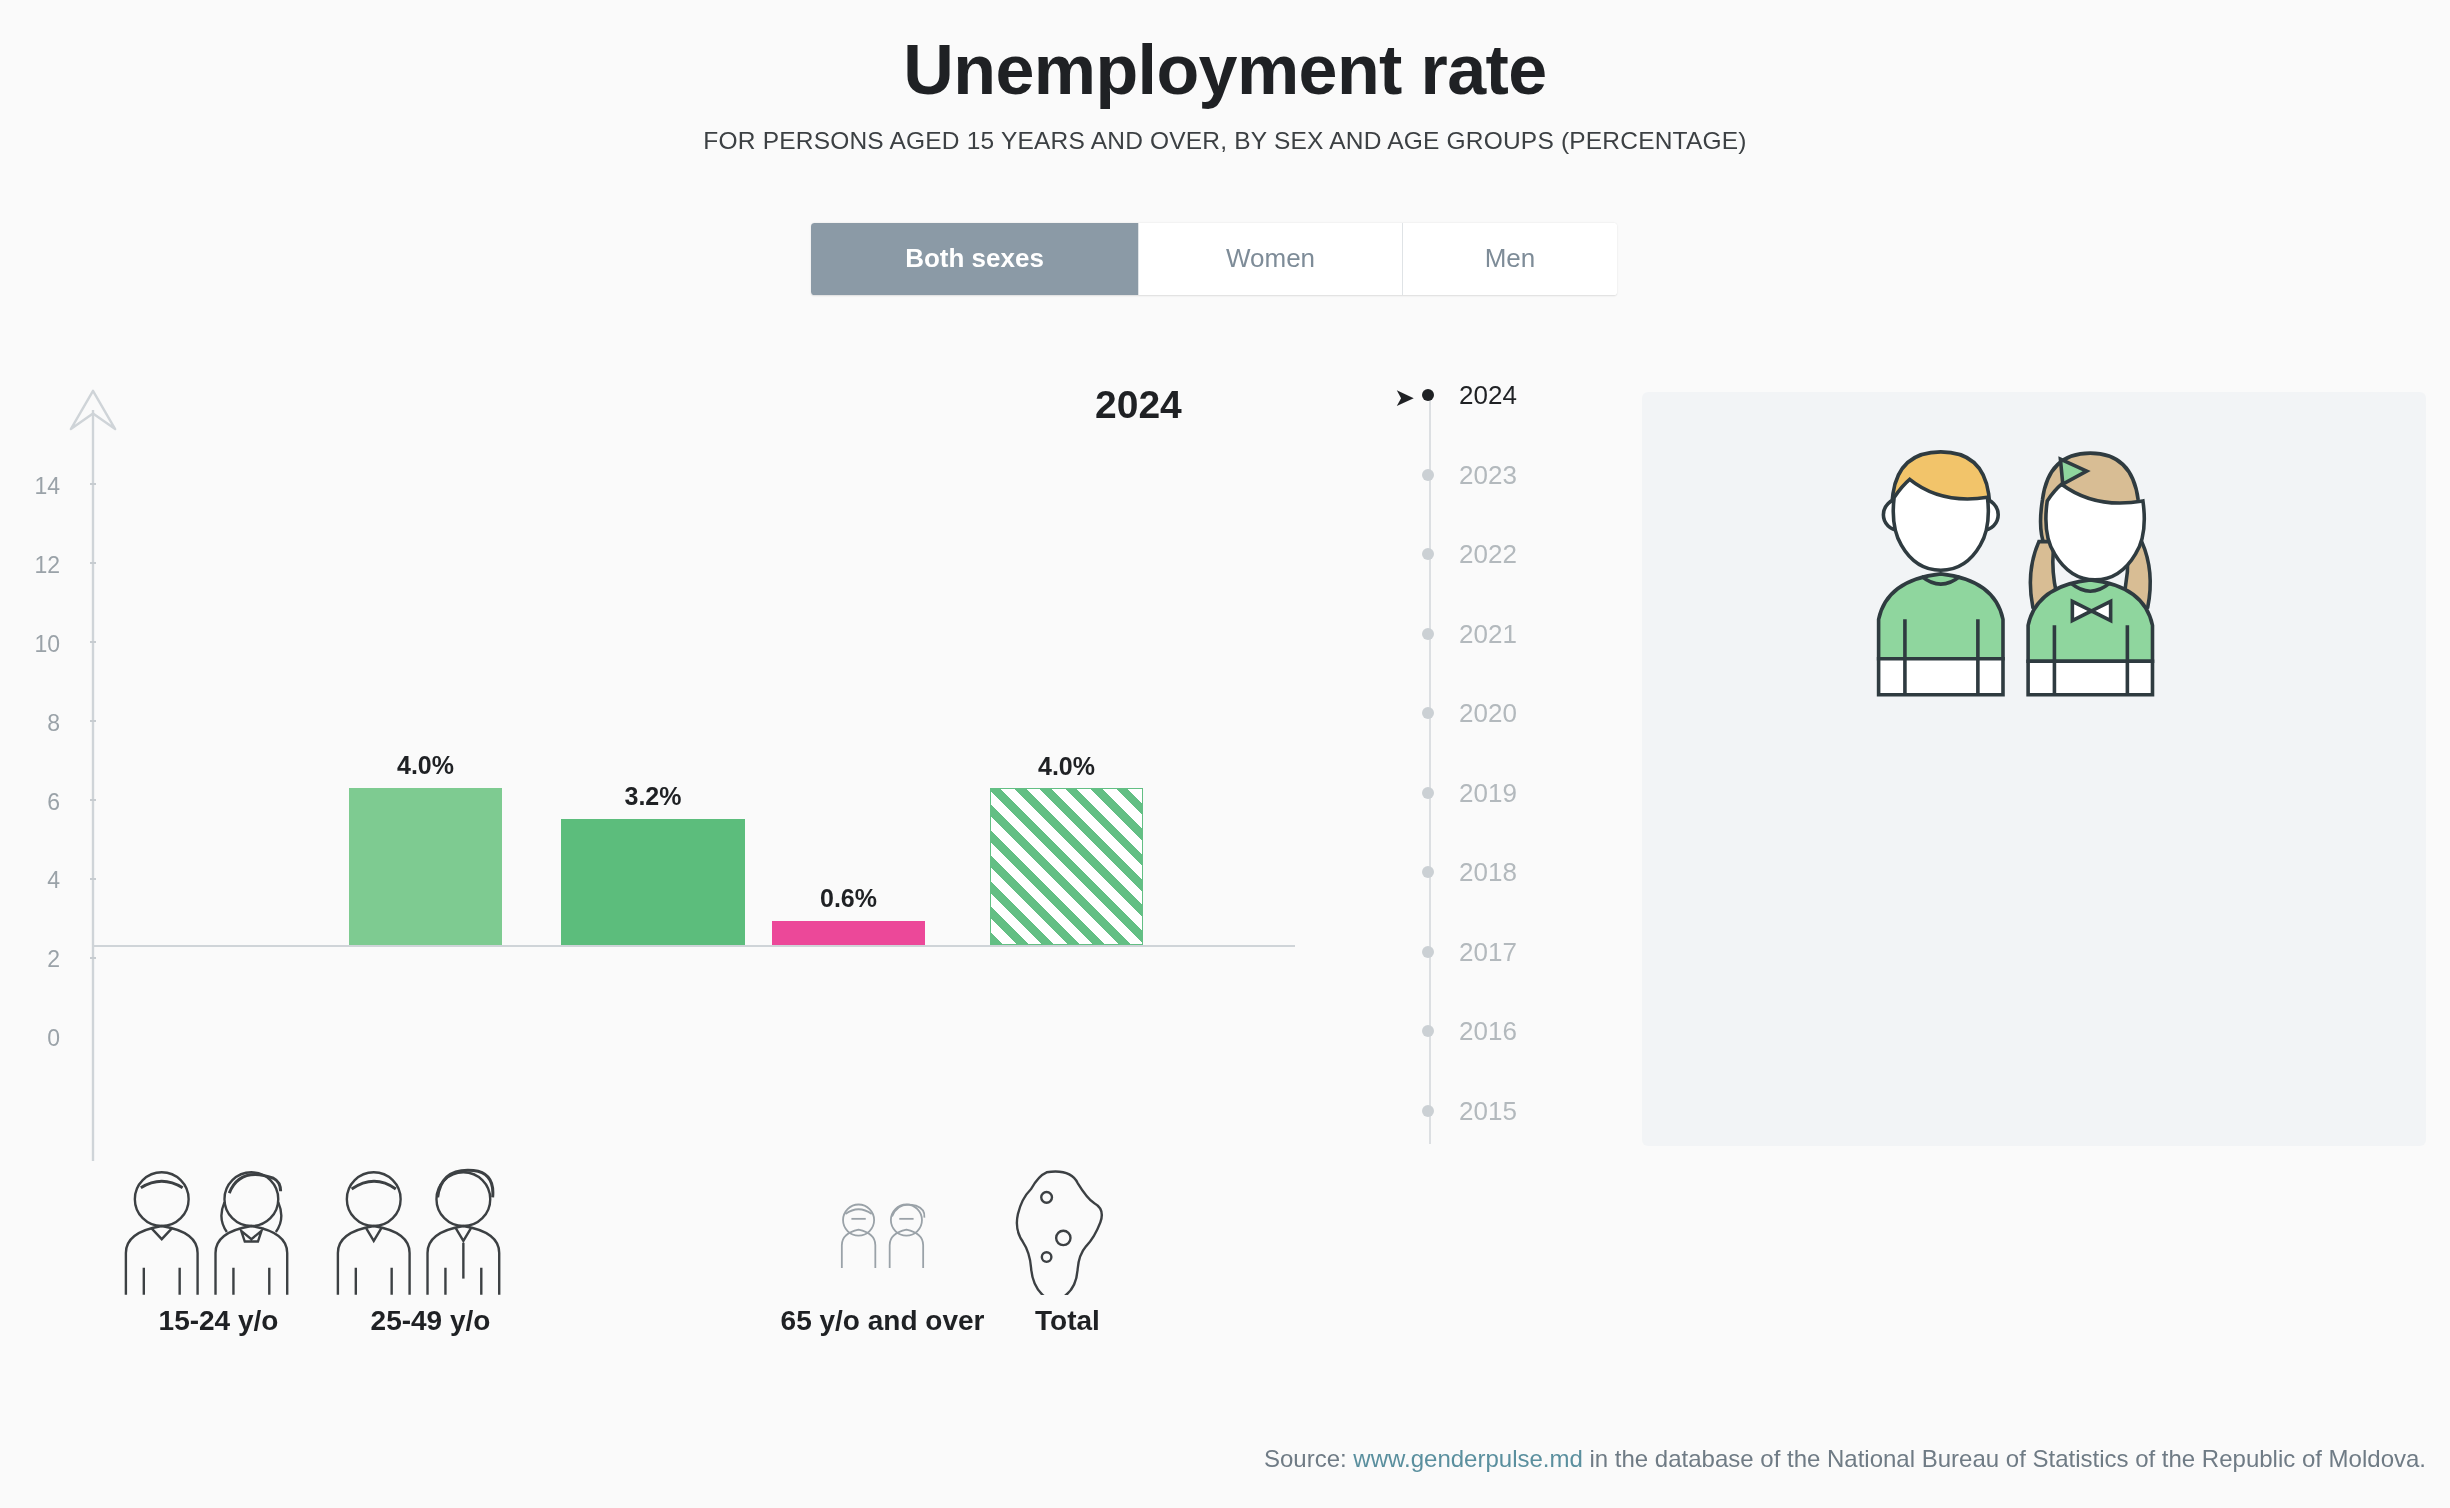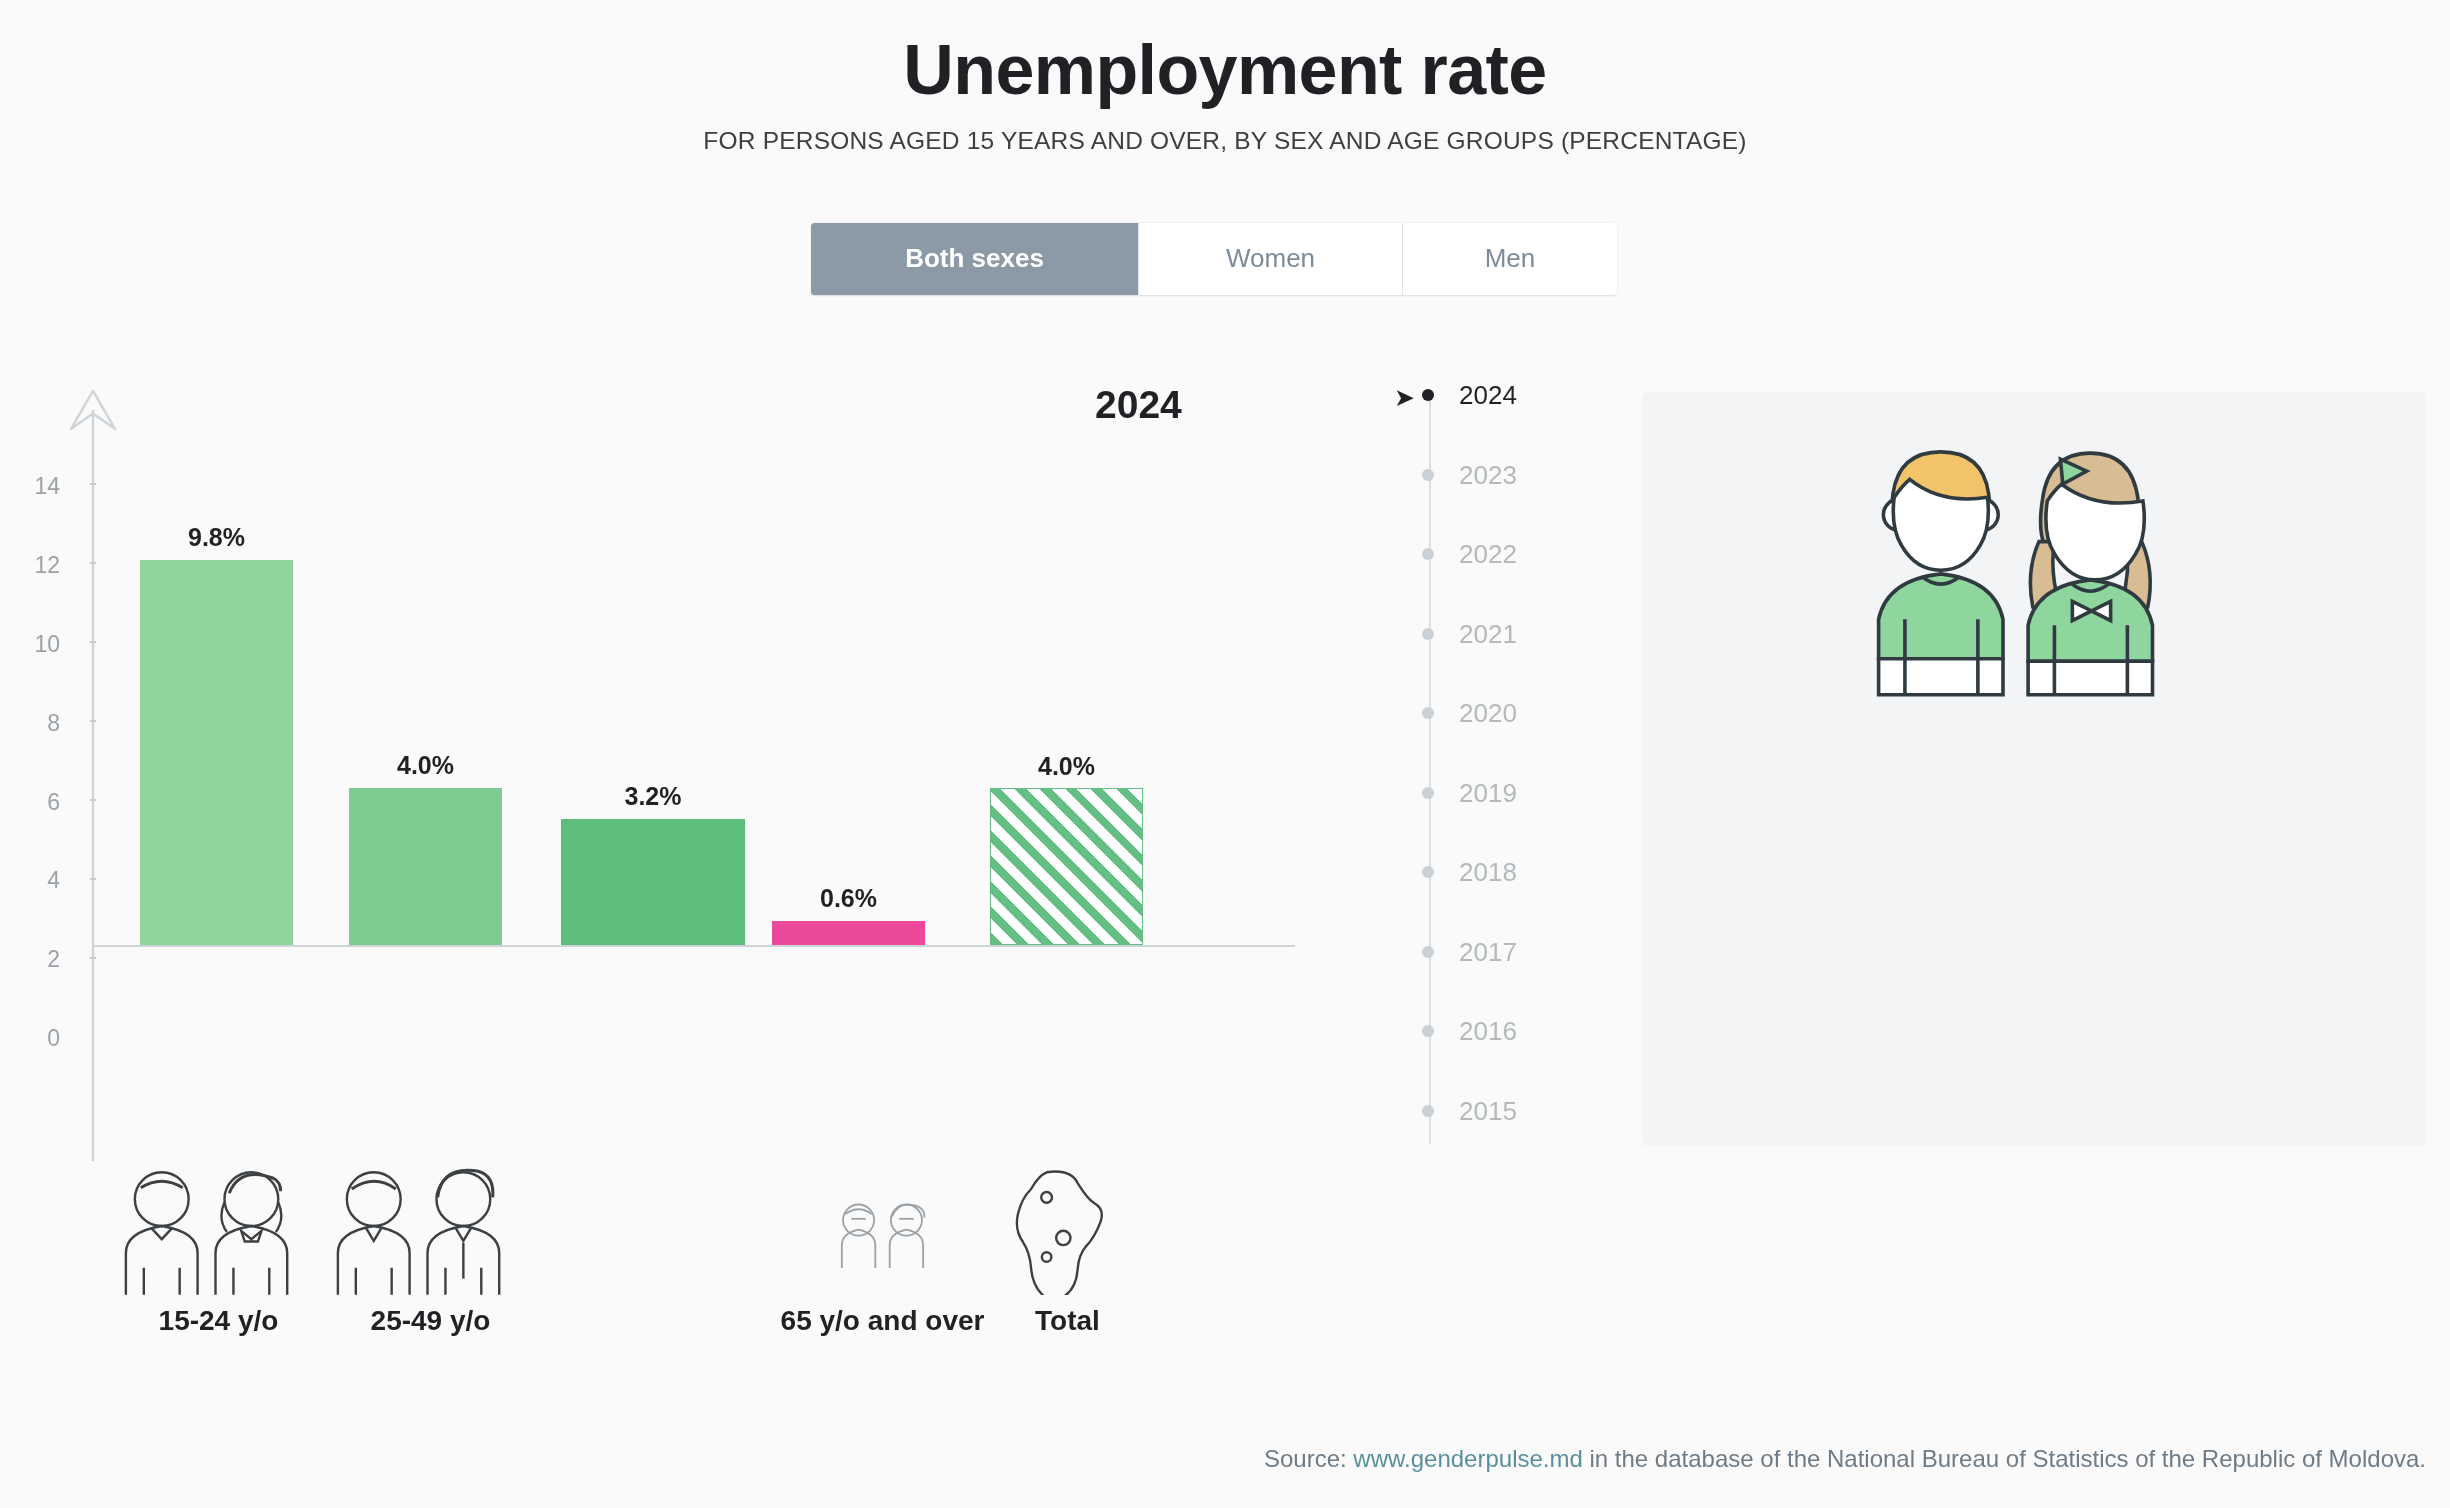--- a/index.html
+++ b/index.html
@@ -268,23 +268,20 @@
   <div class="y-tick" style="left:90px; top:428px;"></div>
   <div class="y-label" style="left:12px; top:496px;">4</div>
   <div class="y-tick" style="left:90px; top:507px;"></div>
   <div class="y-label" style="left:12px; top:575px;">2</div>
   <div class="y-tick" style="left:90px; top:586px;"></div>
   <div class="y-label" style="left:12px; top:654px;">0</div>
 
   <div class="plot">
     <div class="baseline"></div>
 
-    <div class="bar" style="left:47px; width:153px; height:385px; background:#90d49a;">
-      <div class="bar-label">9.8%</div>
-    </div>
 
     <div class="bar" style="left:256px; width:153px; height:157px; background:#7ecb91;">
       <div class="bar-label">4.0%</div>
     </div>
 
     <div class="bar" style="left:468px; width:184px; height:126px; background:#5cbd7c;">
       <div class="bar-label">3.2%</div>
     </div>
 
     <div class="bar" style="left:679px; width:153px; height:24px; background:#ec4899;">

